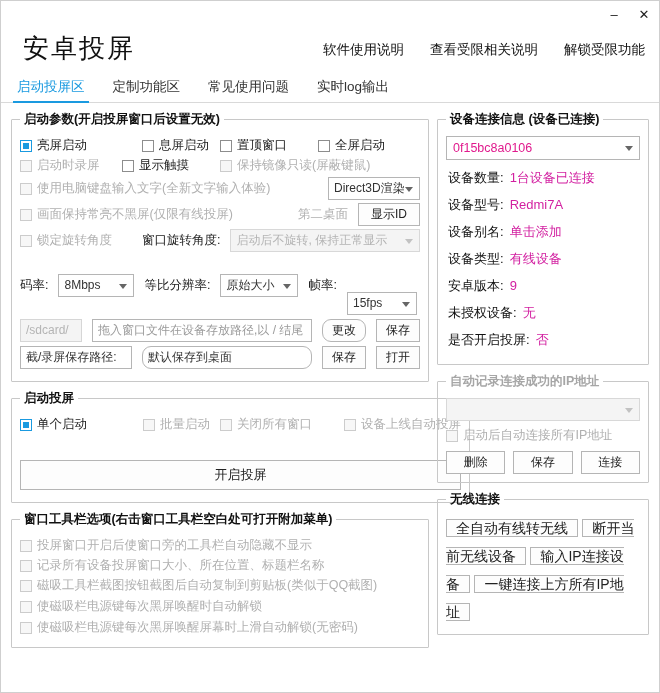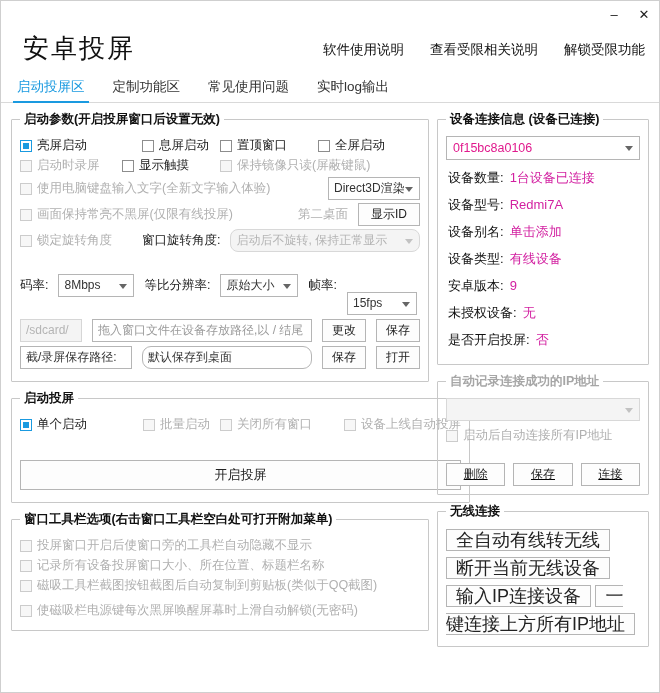--- a/index.html
+++ b/index.html
@@ -204,21 +204,21 @@
     width: 100%;
     height: 30px;
     line-height: 28px;
     font-size: 13px;
     margin-top: 23px;
   }
   .btn.bigwide {
     width: 100%;
     height: 30px;
     line-height: 28px;
-    font-size: 18px;
+    font-size: 14px;
     margin-bottom: 7px;
   }
 
   .lbl { font-size: 12.5px; color: #222; white-space: nowrap; }
   .lbl.dis { color: #b0b0b0; }
   .devrow {
     display: flex;
     align-items: baseline;
     gap: 6px;
     font-size: 13px;
@@ -240,21 +240,21 @@
     margin-top: 2px;
   }
   .devid::after {
     content: "";
     position: absolute;
     right: 6px; top: 9px;
     border-left: 4px solid transparent;
     border-right: 4px solid transparent;
     border-top: 5px solid #666;
   }
-  .btnrow { display: flex; gap: 8px; margin-top: 19px; text-decoration: underline; }
+  .btnrow { display: flex; gap: 8px; margin-top: 7px; }
   .btnrow .btn { flex: 1; min-width: 0; }
 </style>
 </head>
 <body>
 
 <div class="window">
 
   <div class="titlebar">
     <div class="winbtns">
       <div class="winbtn">–</div>
@@ -335,36 +335,36 @@
           <span class="lbl dis">第二桌面</span>
           <span class="btn" style="width:62px;">显示ID</span>
         </div>
 
         <div class="row tight">
           <span class="cb dis" style="width:112px;">
             <span class="box"></span>
             <span>锁定旋转角度</span>
           </span>
           <span class="lbl">窗口旋转角度:</span>
-          <span class="sel dis" style="flex:1;border-radius:8px;">启动后不旋转, 保持正常显示</span>
+          <span class="sel dis" style="flex:1;">启动后不旋转, 保持正常显示</span>
         </div>
 
         <div class="row">
           <span class="lbl">码率:</span>
           <span class="sel" style="width:76px;">8Mbps</span>
           <span class="lbl">等比分辨率:</span>
           <span class="sel" style="width:78px;">原始大小</span>
           <span class="lbl">帧率:</span>
           <span class="sel" style="width:70px;margin-top:36px;">15fps</span>
         </div>
 
         <div class="row">
           <span class="txt dis" style="width:62px;">/sdcard/</span>
           <span class="txt ph" style="flex:1;">拖入窗口文件在设备存放路径,以 / 结尾</span>
-          <span class="btn" style="width:44px;">更改</span>
+          <span class="btn" style="width:44px;border-radius:9px;">更改</span>
           <span class="btn" style="width:44px;">保存</span>
         </div>
 
         <div class="row">
           <span class="txt" style="width:112px;">截/录屏保存路径:</span>
           <span class="txt" style="flex:1;border-radius:9px;">默认保存到桌面</span>
           <span class="btn" style="width:44px;">保存</span>
           <span class="btn" style="width:44px;">打开</span>
         </div>
       </fieldset>
@@ -410,20 +410,24 @@
           </span>
         </div>
         <div class="row tight">
           <span class="cb dis">
             <span class="box"></span>
             <span>磁吸工具栏截图按钮截图后自动复制到剪贴板(类似于QQ截图)</span>
           </span>
         </div>
 
         <div class="row">
+          <span class="cb dis">
+            <span class="box"></span>
+            <span>使磁吸栏电源键每次黑屏唤醒时自动解锁</span>
+          </span>
         </div>
         <div class="row tight">
           <span class="cb dis">
             <span class="box"></span>
             <span>使磁吸栏电源键每次黑屏唤醒屏幕时上滑自动解锁(无密码)</span>
           </span>
         </div>
       </fieldset>
 
     </div>

